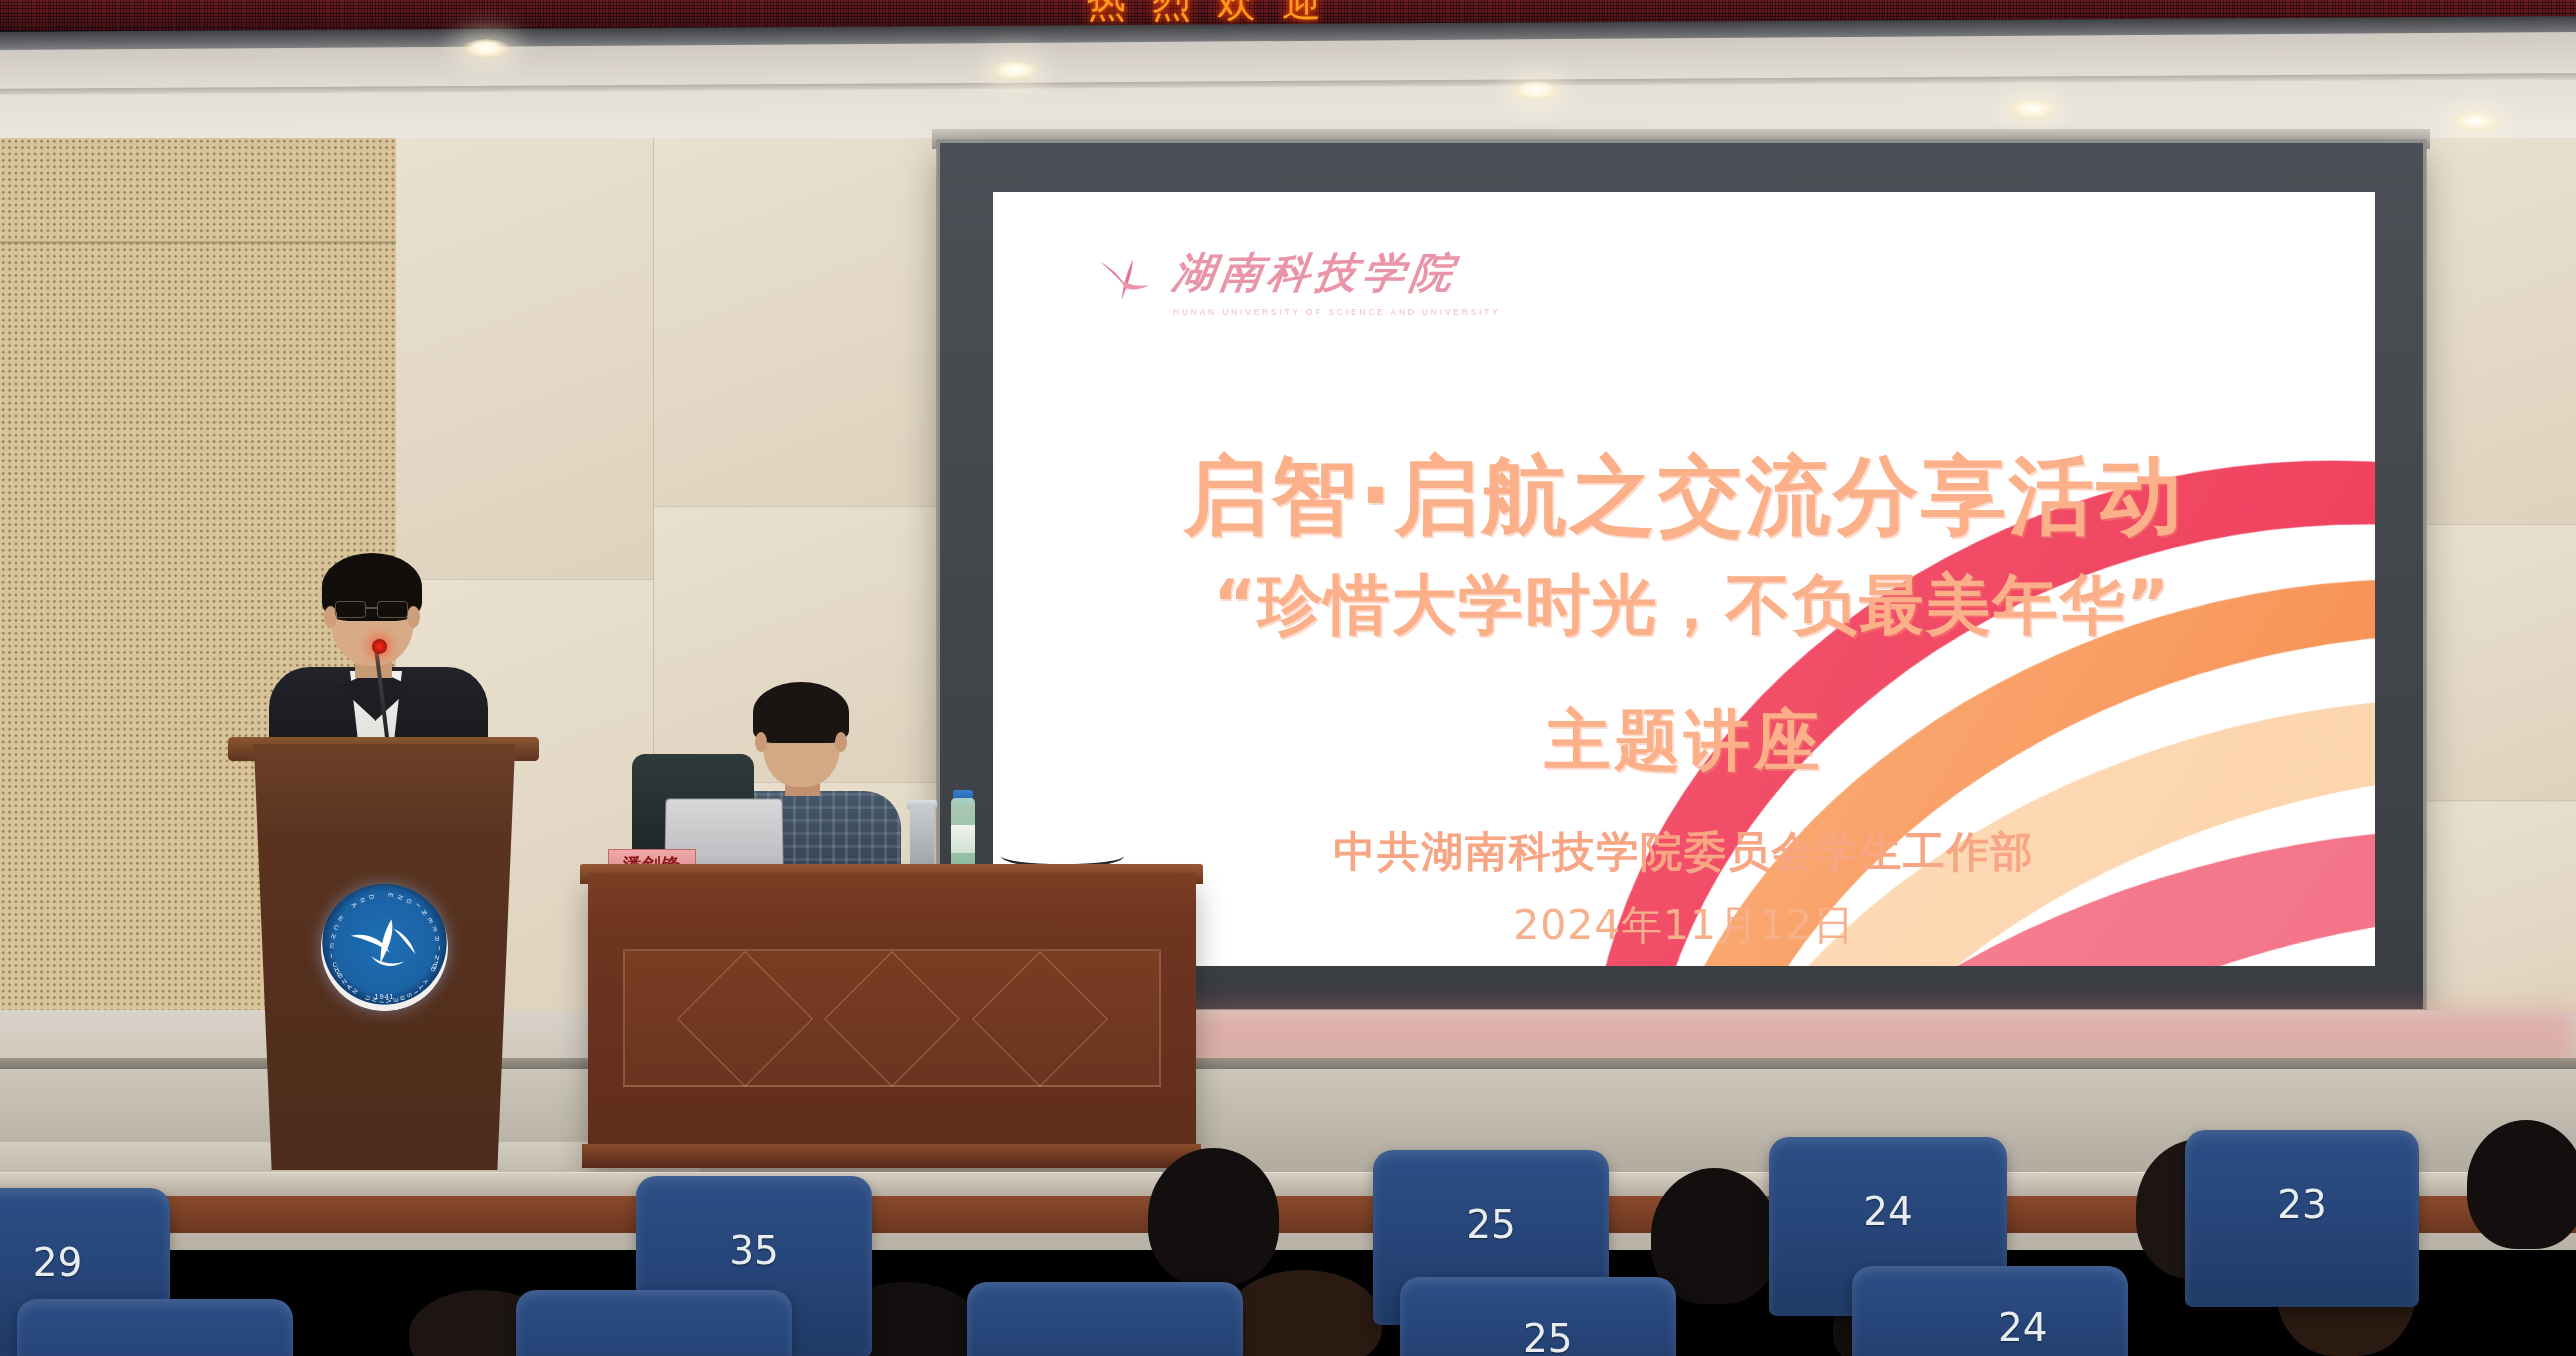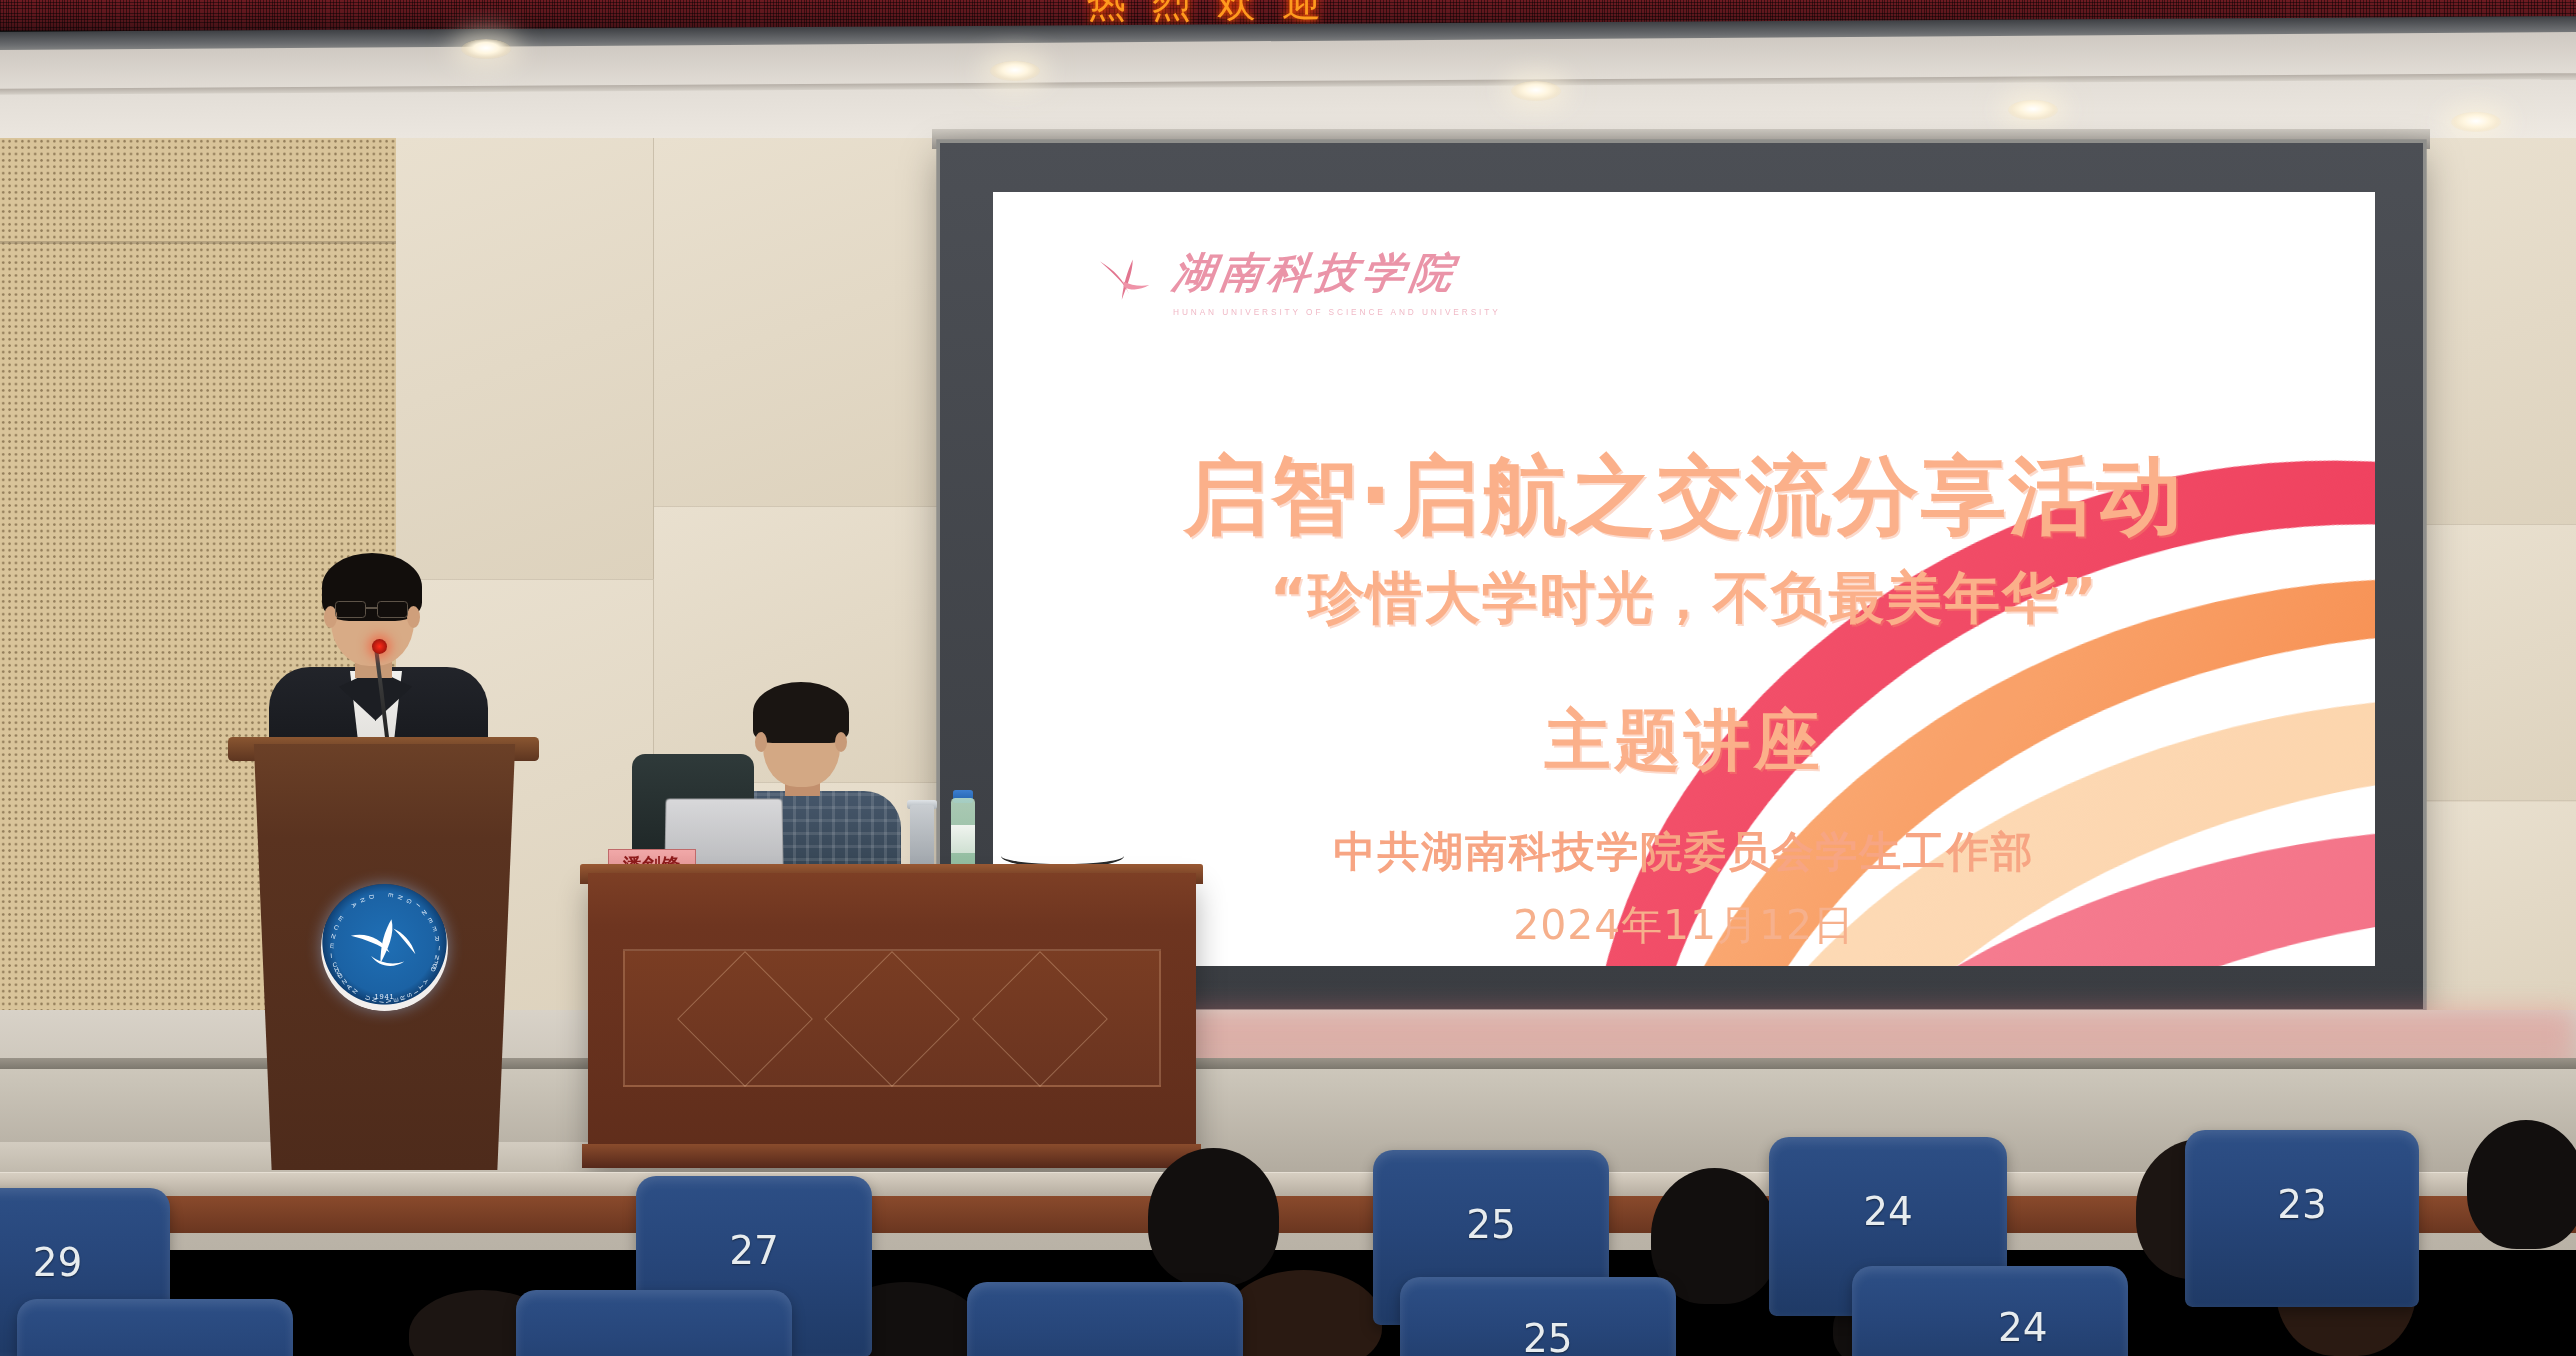--- a/index.html
+++ b/index.html
@@ -116,21 +116,21 @@
   }
 
   .title-wrap{ position:absolute; left:0; top:0; width:1382px; text-align:center; }
   .t-line{
     font-family:"DejaVu Sans","Liberation Sans",sans-serif;
     font-weight:700; color:#fbb08a;
     text-shadow:1.8px 1.8px 0 rgba(247,150,110,.35);
     white-space:nowrap;
   }
   .t1{ position:absolute; left:0; top:247px; width:100%; font-size:85px; letter-spacing:2.8px; }
-  .t2{ position:absolute; left:0; top:369px; width:100%; font-size:56px; letter-spacing:1.8px; }
+  .t2{ position:absolute; left:8px; top:369px; width:100%; font-size:65px; letter-spacing:1.8px; }
   .t3{ position:absolute; left:0; top:504px; width:100%; font-size:66px; letter-spacing:3.7px; }
   .sub1{ position:absolute; left:0; top:632px; width:100%; font-size:42px;
          color:#f7a583; font-weight:600; letter-spacing:1.8px; white-space:nowrap;
          font-family:"DejaVu Sans","Liberation Sans",sans-serif;}
   .sub2{ position:absolute; left:0; top:706px; width:100%; font-size:41px;
          color:#f6b08c; font-weight:500; letter-spacing:0.9px; white-space:nowrap;
          font-family:"DejaVu Sans","Liberation Sans",sans-serif;}
 
   
   .floor{
@@ -532,21 +532,21 @@
   <div class="aud" style="left:2467px;top:1120px;width:118px;height:129px;"></div>
   <div class="aud dark2" style="left:409px;top:1290px;width:147px;height:88px;"></div>
   <div class="aud" style="left:829px;top:1282px;width:153px;height:96px;"></div>
   <div class="aud brown" style="left:1225px;top:1270px;width:157px;height:101px;"></div>
   <div class="aud" style="left:1833px;top:1281px;width:147px;height:94px;"></div>
 
   <div class="seat" style="left:-55px;top:1188px;width:225px;height:168px;">
     <div class="seat-num" style="top:52px;">29</div>
   </div>
   <div class="seat" style="left:636px;top:1176px;width:236px;height:181px;">
-    <div class="seat-num" style="top:52px;">27</div>
+    <div class="seat-num" style="top:52px;">35</div>
   </div>
   <div class="seat" style="left:1373px;top:1150px;width:236px;height:175px;">
     <div class="seat-num" style="top:52px;">25</div>
   </div>
   <div class="seat" style="left:1769px;top:1137px;width:238px;height:179px;">
     <div class="seat-num" style="top:52px;">24</div>
   </div>
   <div class="seat" style="left:2185px;top:1130px;width:234px;height:177px;">
     <div class="seat-num" style="top:52px;">23</div>
   </div>

